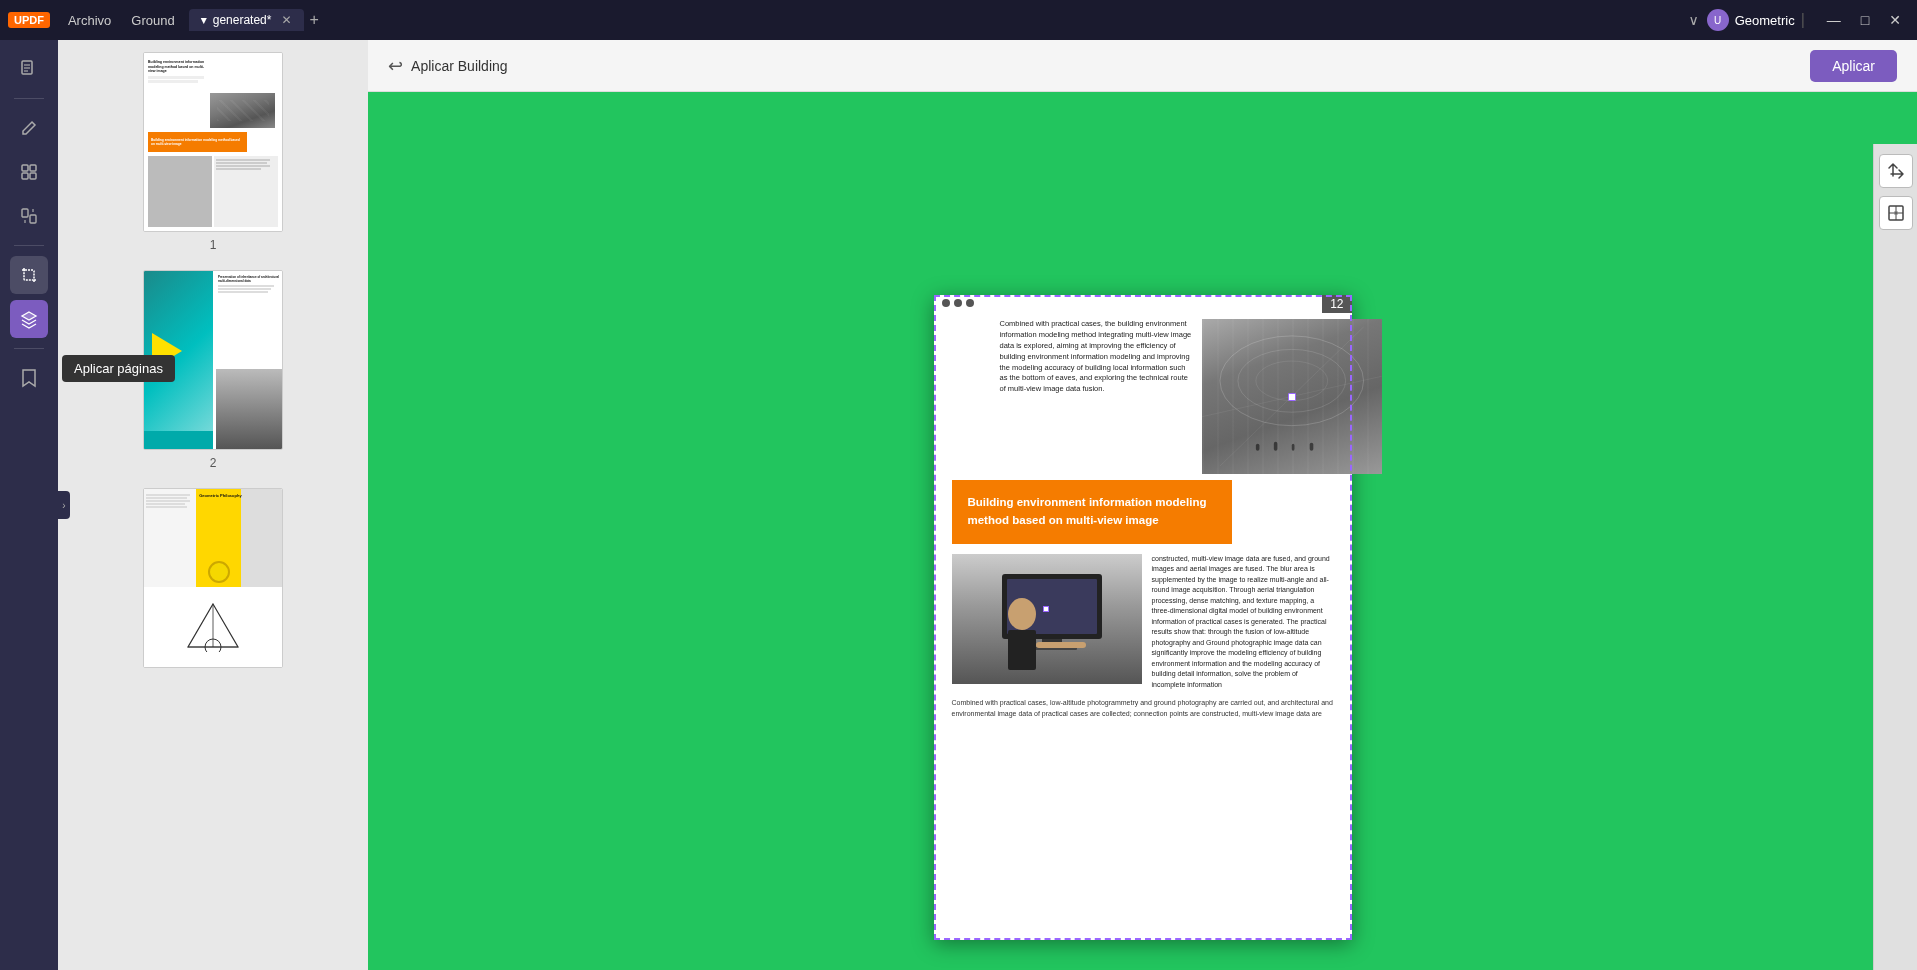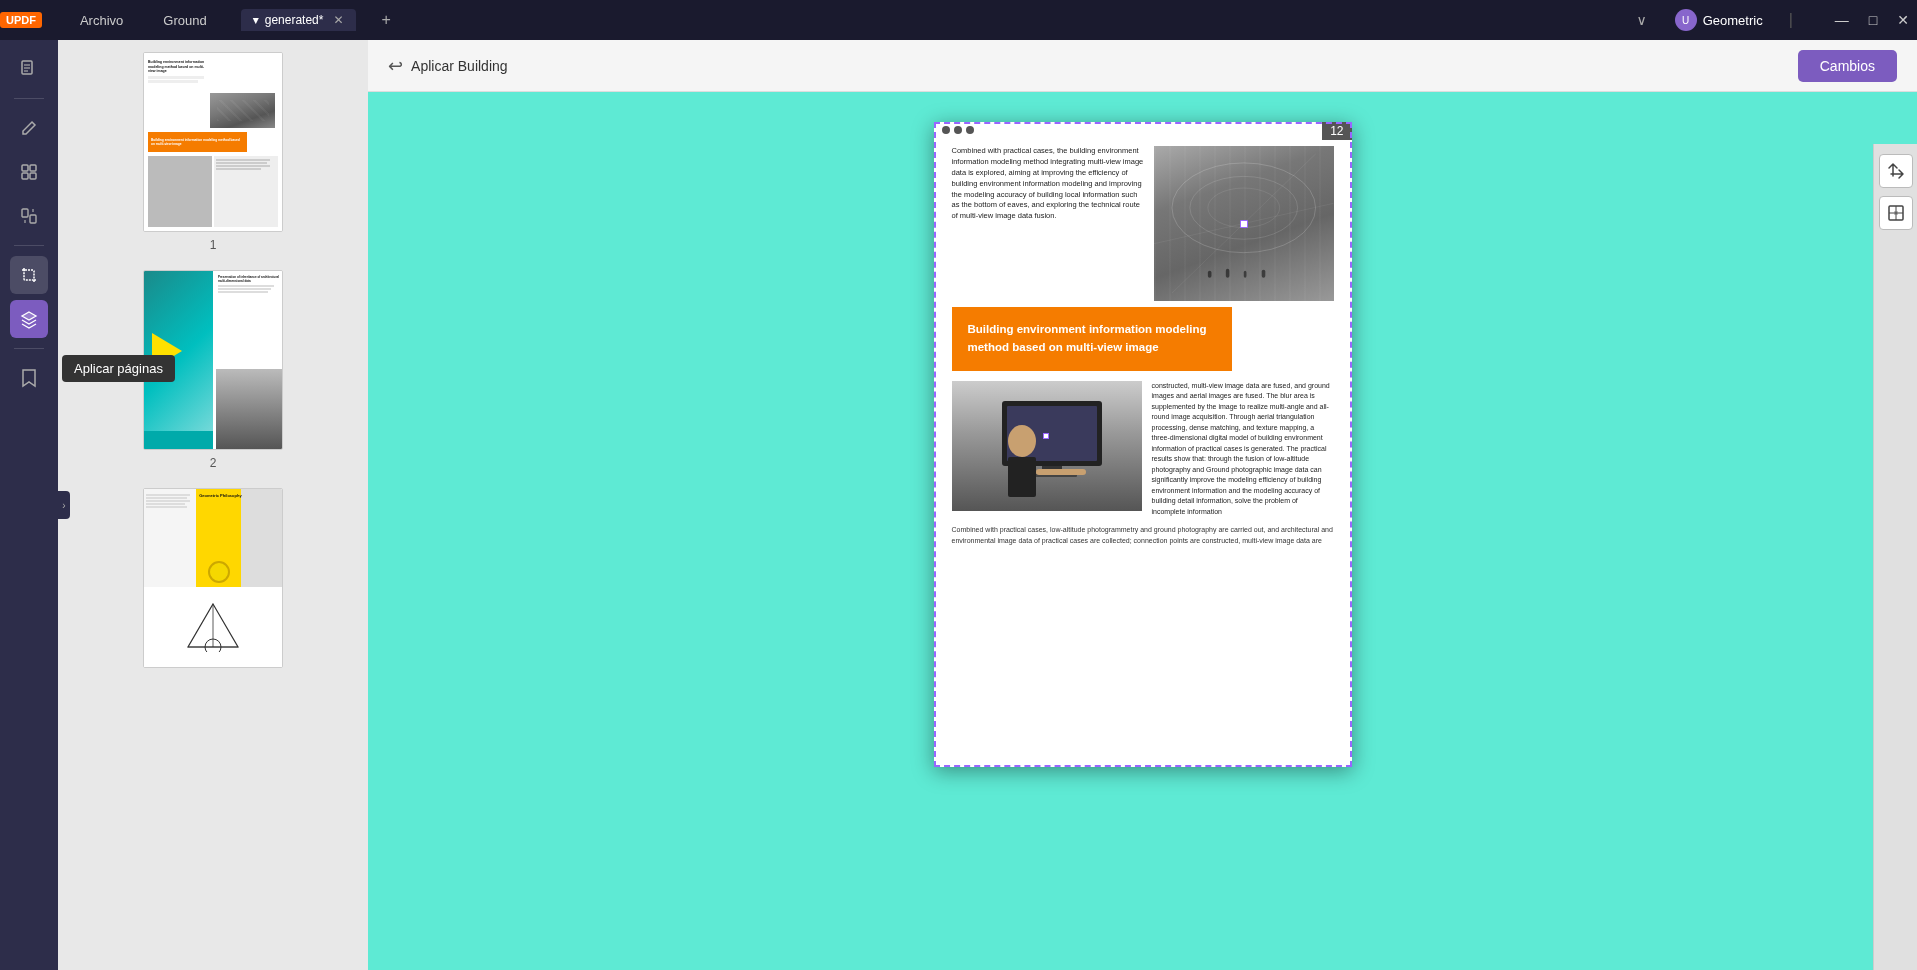--- a/index.html
+++ b/index.html
@@ -4,22 +4,22 @@
   <style>
     * { box-sizing: border-box; margin: 0; padding: 0; }
     body { font-family: 'Segoe UI', Arial, sans-serif; background: #f0f0f0; overflow: hidden; width: 1917px; height: 970px; display: flex; flex-direction: column; }
 
     
     .title-bar {
       height: 40px;
       background: #1a1a2e;
       display: flex;
       align-items: center;
-      padding: 0 0;
-      gap: 20px;
+      padding: 0 8px;
+      gap: 0;
       flex-shrink: 0;
     }
     .title-bar-logo {
       background: #ff6600;
       color: white;
       font-weight: bold;
       font-size: 11px;
       padding: 2px 6px;
       border-radius: 3px;
       margin-right: 8px;
@@ -231,23 +231,23 @@
       cursor: pointer;
       font-weight: 500;
     }
 
     
     .pdf-view {
       flex: 1;
       overflow: auto;
       display: flex;
       justify-content: center;
-      align-items: flex-start;
+      align-items: flex-end;
       padding: 30px;
-      background: #5eead4;
+      background: #22c55e;
       position: relative;
     }
 
     .pdf-page {
       background: white;
       position: relative;
       width: 418px;
       min-height: 645px;
       box-shadow: 0 4px 20px rgba(0,0,0,0.4);
     }
@@ -587,39 +587,39 @@
   </div>
 
   <div class="main-area">
 
     <div class="top-toolbar">
       <div class="apply-btn-area">
         <span class="apply-icon">↩</span>
         <span class="apply-label">Aplicar Building</span>
       </div>
       <div class="top-spacer"></div>
-      <button class="recortar-btn">Cambios</button>
+      <button class="recortar-btn">Aplicar</button>
     </div>
 
     <div class="pdf-view">
 
       <div class="pdf-page" style="position:relative;">
 
         <div class="crop-overlay"></div>
 
         <div class="page-dots">
           <div class="dot"></div>
           <div class="dot"></div>
           <div class="dot"></div>
         </div>
         <div class="page-num-badge">12</div>
 
         <div style="position:relative; width:100%; height:645px; padding:24px 18px 18px 18px;">
 
-          <div style="display:flex; width:100%; height:155px; gap:8px; margin-bottom:6px;">
+          <div style="display:flex; width:100%; height:155px; gap:8px; margin-bottom:6px;margin-left:48px;">
             <div style="width:52%; font-size:7.5px; color:#222; line-height:1.45;">Combined with practical cases, the building environment information modeling method integrating multi-view image data is explored, aiming at improving the efficiency of building environment information modeling and improving the modeling accuracy of building local information such as the bottom of eaves, and exploring the technical route of multi-view image data fusion.</div>
             <div style="width:48%; height:155px; overflow:hidden;">
 
               <div style="width:100%; height:100%; background: linear-gradient(160deg, #aaa 0%, #777 30%, #666 60%, #999 100%); position:relative;">
                 <div style="position:absolute; top:0; left:0; width:100%; height:100%; background: repeating-linear-gradient(
                   90deg,
                   rgba(255,255,255,0.03),
                   rgba(255,255,255,0.03) 2px,
                   transparent 2px,
                   transparent 15px

